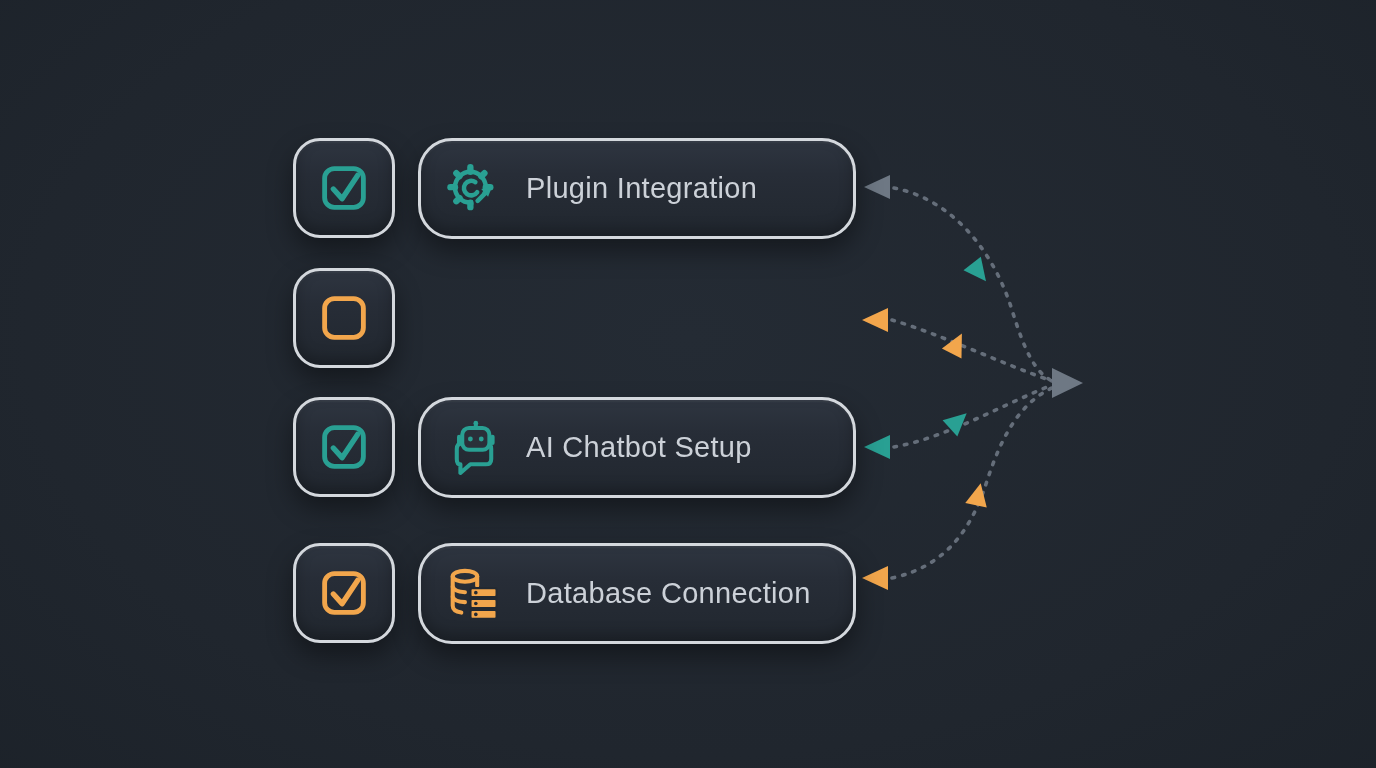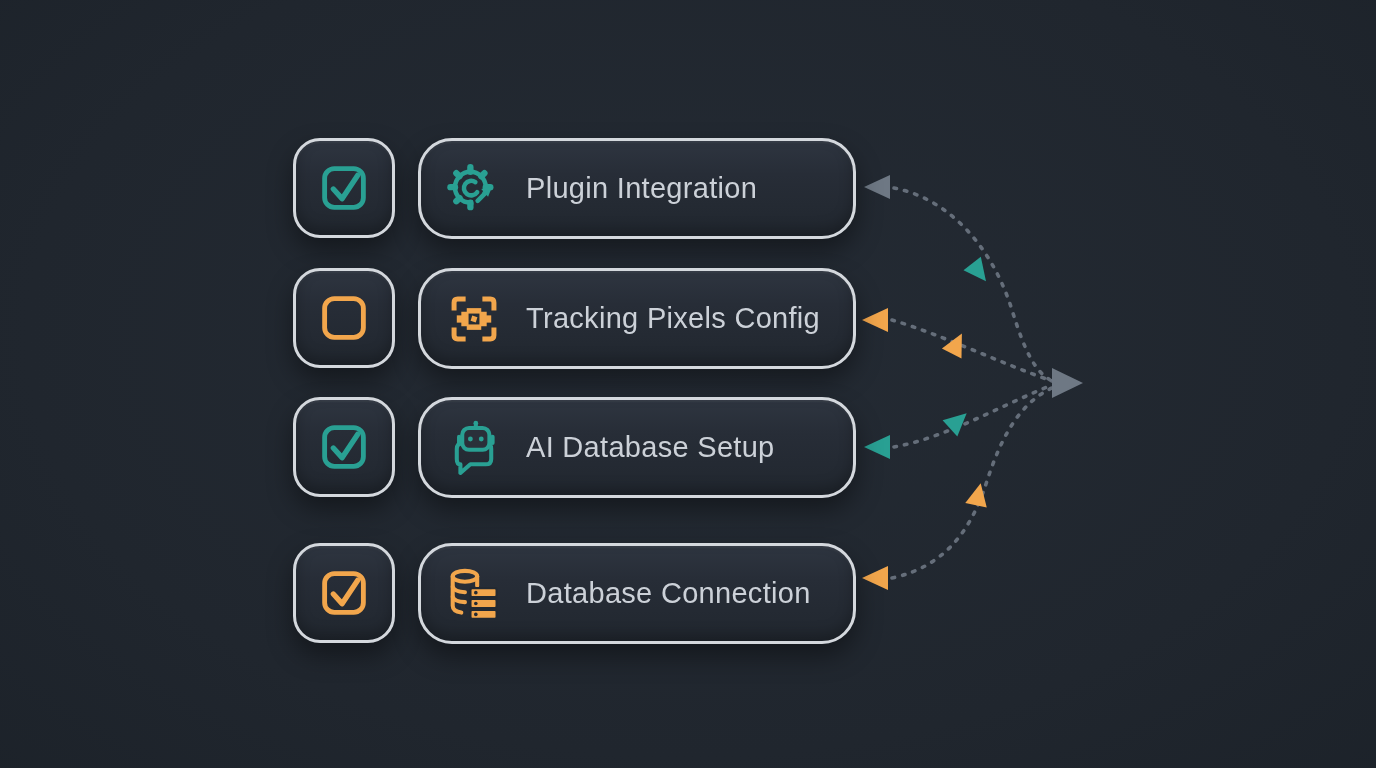--- a/index.html
+++ b/index.html
@@ -111,61 +111,41 @@
     </span>
     <span class="task-label">Plugin Integration</span>
   </div>
 
   <div class="checkbox-tile r1 orange">
     <svg viewBox="0 0 64 64" width="62" height="62" fill="none" stroke="currentColor">
       <rect x="12" y="12" width="40" height="40" rx="10" stroke-width="5"></rect>
       <path class="checkmark" d="M21 33 L30 43 L46 19" stroke-width="5.5" stroke-linecap="round" stroke-linejoin="round"></path>
     </svg>
   </div>
-  <div class="task-card r1 orange">
-    <span class="task-icon">
-      <svg viewBox="0 0 64 64" width="58" height="58">
-        <g fill="none" stroke="currentColor" stroke-width="5.5" stroke-linecap="square">
-          <path d="M10 20 V14 Q10 10 14 10 H20"></path>
-          <path d="M44 10 H50 Q54 10 54 14 V20"></path>
-          <path d="M54 44 V50 Q54 54 50 54 H44"></path>
-          <path d="M20 54 H14 Q10 54 10 50 V44"></path>
-        </g>
-        <g fill="currentColor">
-          <rect x="13" y="28" width="38" height="8"></rect>
-          <rect x="18" y="24" width="28" height="16"></rect>
-          <rect x="24" y="20" width="16" height="24"></rect>
-        </g>
-        <rect x="26" y="26" width="12" height="12" fill="#262c35"></rect>
-        <rect x="29" y="29" width="6" height="6" fill="currentColor" transform="rotate(18 32 32)"></rect>
-      </svg>
-    </span>
-    <span class="task-label">Tracking Pixels Config</span>
-  </div>
 
   <div class="checkbox-tile r2 teal checked">
     <svg viewBox="0 0 64 64" width="62" height="62" fill="none" stroke="currentColor">
       <rect x="12" y="12" width="40" height="40" rx="10" stroke-width="5"></rect>
       <path class="checkmark" d="M21 33 L30 43 L46 19" stroke-width="5.5" stroke-linecap="round" stroke-linejoin="round"></path>
     </svg>
   </div>
   <div class="task-card r2 teal checked">
     <span class="task-icon">
       <svg viewBox="0 0 64 64" width="58" height="58" fill="none" stroke="currentColor" stroke-width="4.5" stroke-linejoin="round">
         <path d="M13 33 Q13 27 19 27 H45 Q51 27 51 33 V44 Q51 50 45 50 H28 L17 59.5 V50 Q13 50 13 44 Z"></path>
         <rect x="19" y="10" width="30" height="24" rx="7.5" fill="#2a303a"></rect>
         <path d="M34 10 V6.5" stroke-linecap="round"></path>
         <circle cx="34" cy="4.6" r="2.6" fill="currentColor" stroke="none"></circle>
         <circle cx="28" cy="22" r="2.7" fill="currentColor" stroke="none"></circle>
         <circle cx="40" cy="22" r="2.7" fill="currentColor" stroke="none"></circle>
         <path d="M15.5 19.5 V26.5" stroke-linecap="round"></path>
         <path d="M52.5 19.5 V26.5" stroke-linecap="round"></path>
       </svg>
     </span>
-    <span class="task-label">AI Database Setup</span>
+    <span class="task-label">AI Chatbot Setup</span>
   </div>
 
   <div class="checkbox-tile r3 orange checked">
     <svg viewBox="0 0 64 64" width="62" height="62" fill="none" stroke="currentColor">
       <rect x="12" y="12" width="40" height="40" rx="10" stroke-width="5"></rect>
       <path class="checkmark" d="M21 33 L30 43 L46 19" stroke-width="5.5" stroke-linecap="round" stroke-linejoin="round"></path>
     </svg>
   </div>
   <div class="task-card r3 orange checked">
     <span class="task-icon">

